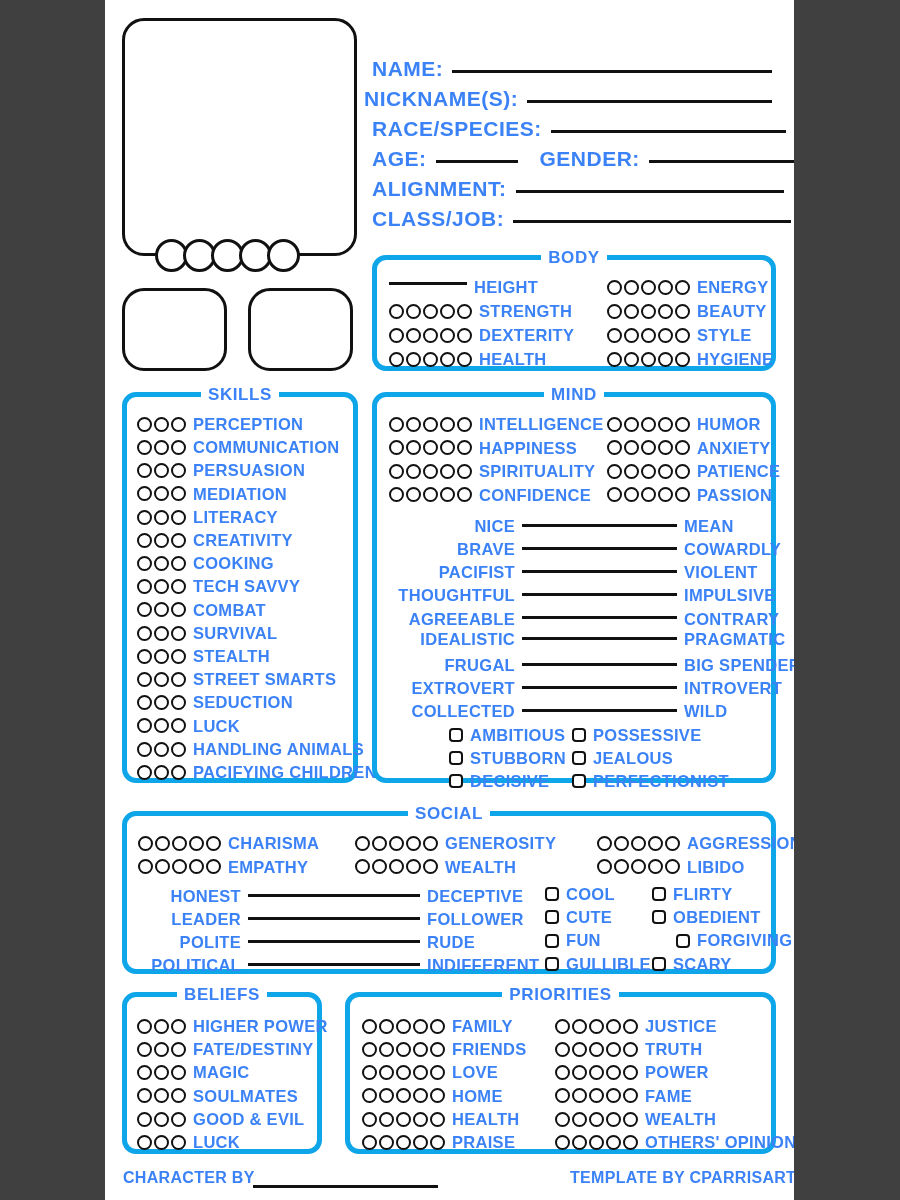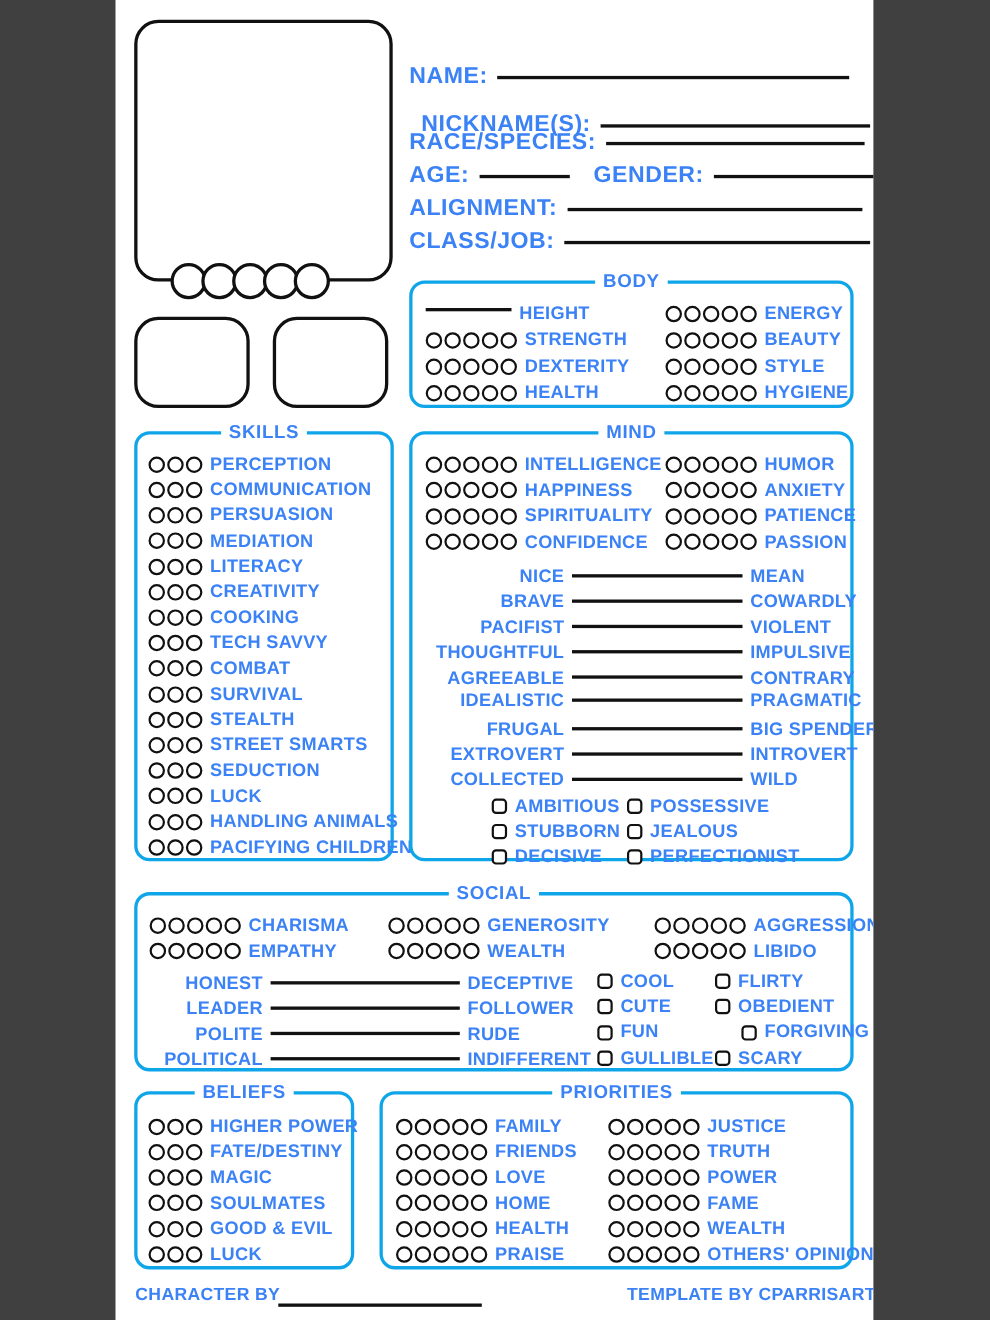--- a/index.html
+++ b/index.html
@@ -24,21 +24,21 @@
     font-family: "Liberation Sans Narrow", "Liberation Sans", sans-serif;
     font-weight: bold;
     letter-spacing: 0.3px;
     white-space: nowrap;
     line-height: 1;
   }
 
   
   .panel {
     position: absolute;
-    border: 3px solid #0ea5e9;
+    border: 5px solid #0ea5e9;
     border-radius: 14px;
   }
   .panel > .panel-title {
     position: absolute;
     top: -11px; left: 0; right: 0;
     text-align: center;
     pointer-events: none;
   }
   .panel > .panel-title span {
     background: #fff;
@@ -164,21 +164,21 @@
   <div class="nub" style="left:162px; top:239px;"></div>
 
   <div class="portrait" style="left:17px; top:288px; width:105px; height:83px;"></div>
   <div class="portrait" style="left:143px; top:288px; width:105px; height:83px;"></div>
 
   <div id="header-fields">
       <div class="hdr-row txt" style="left: 267px; top: 58px;">
         <span class="hdr-label">NAME:</span>
         <span class="rule" style="width:320px; margin-left:9px;"></span>
       </div>
-      <div class="hdr-row txt" style="left: 278px; top: 88px; margin-top: 14px;">
+      <div class="hdr-row txt" style="left: 259px; top: 88px;">
         <span class="hdr-label">NICKNAME(S):</span>
         <span class="rule" style="width:245px; margin-left:9px;"></span>
       </div>
       <div class="hdr-row txt" style="left: 267px; top: 118px;">
         <span class="hdr-label">RACE/SPECIES:</span>
         <span class="rule" style="width:235px; margin-left:9px;"></span>
       </div>
       <div class="hdr-row txt" style="left: 267px; top: 178px;">
         <span class="hdr-label">ALIGNMENT:</span>
         <span class="rule" style="width:268px; margin-left:9px;"></span>

